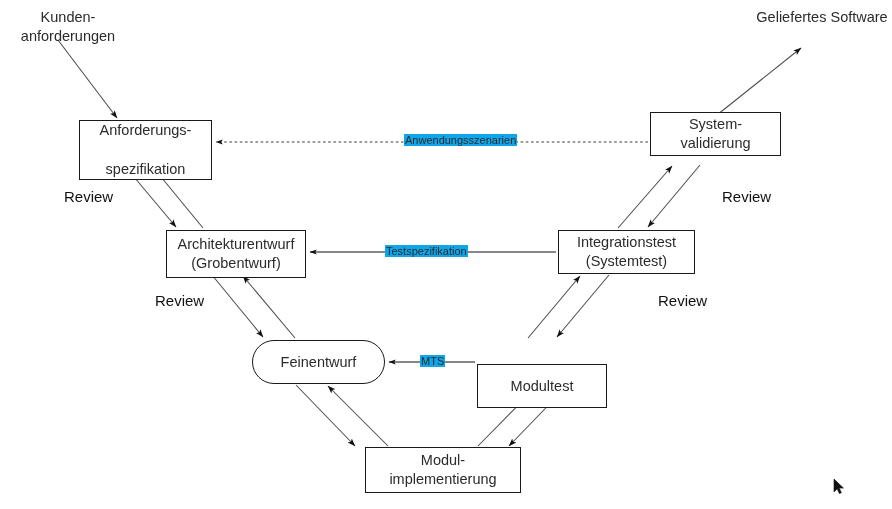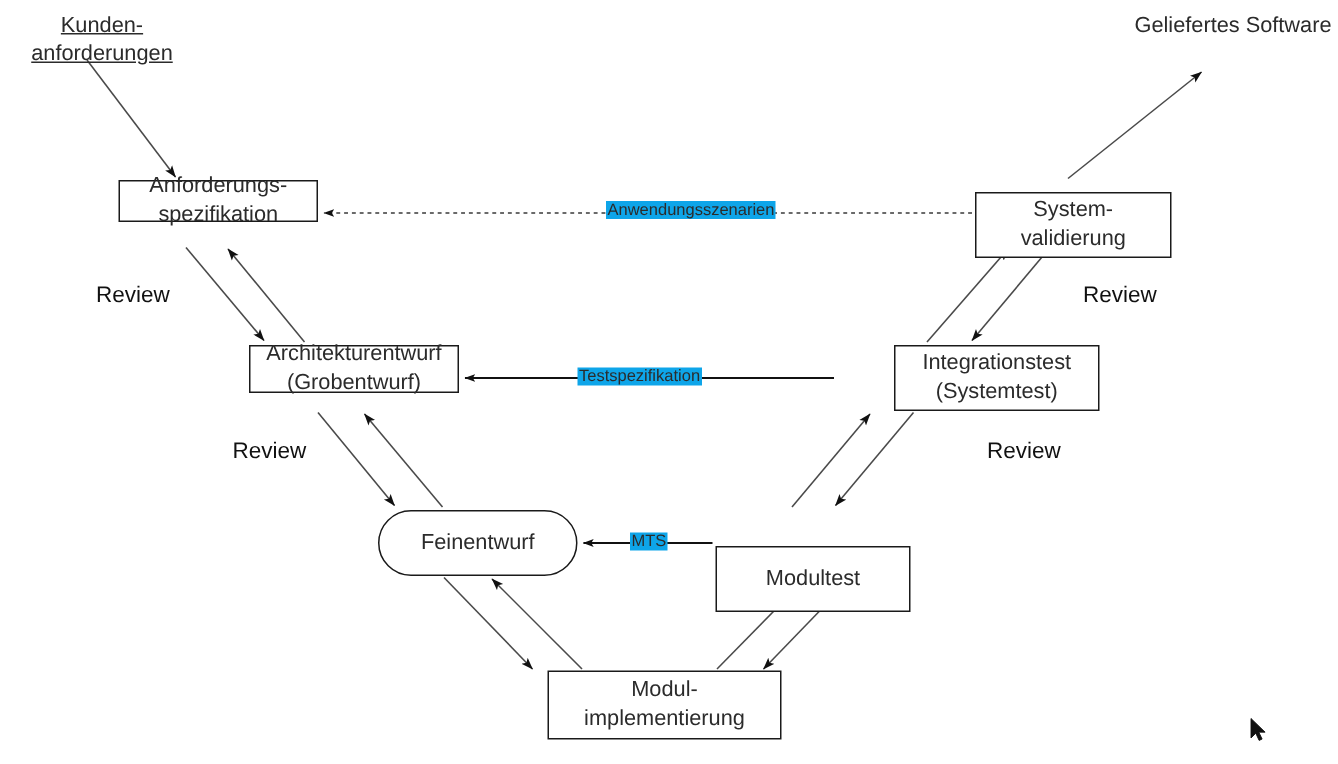--- a/index.html
+++ b/index.html
@@ -114,45 +114,45 @@
       <line x1="568" y1="385" x2="509" y2="446" marker-end="url(#arrowhead)"></line>
 
       <line x1="648" y1="142" x2="216" y2="142" stroke="#3a3a3a" stroke-width="1" stroke-dasharray="2.6 2.6" marker-end="url(#arrowhead-sm)"></line>
 
       <line x1="556" y1="252" x2="310" y2="252" stroke="#111111" stroke-width="1.2" marker-end="url(#arrowhead-sm)"></line>
 
       <line x1="475" y1="362" x2="389" y2="362" stroke="#111111" stroke-width="1.2" marker-end="url(#arrowhead-sm)"></line>
     </g>
   </svg>
 
-  <div class="free-label" style="left:14px; top:8px; width:108px;text-decoration:underline;">
+  <div class="free-label" style="left:14px; top:8px; width:108px;">
     <span class="ln">Kunden-</span>
     <span class="ln">anforderungen</span>
   </div>
 
   <div class="free-label" style="left:752px; top:8px; width:140px;">
     <span class="ln">Geliefertes Software</span>
   </div>
 
-  <div class="node-box" style="left:79px; top:120px; width:133px; height:28px;">
+  <div class="node-box" style="left:79px; top:120px; width:133px; height:60px;justify-content:space-between;">
     <span class="ln">Anforderungs-</span>
     <span class="ln">spezifikation</span>
   </div>
 
-  <div class="node-box" style="left:650px; top:128px; width:131px; height:44px;">
+  <div class="node-box" style="left:650px; top:112px; width:131px; height:44px;">
     <span class="ln">System-</span>
     <span class="ln">validierung</span>
   </div>
 
-  <div class="node-box" style="left:166px; top:230px; width:140px; height:32px;">
+  <div class="node-box" style="left:166px; top:230px; width:140px; height:48px;">
     <span class="ln">Architekturentwurf</span>
     <span class="ln">(Grobentwurf)</span>
   </div>
 
-  <div class="node-box" style="left:558px; top:230px; width:137px; height:44px;margin-left:38px;">
+  <div class="node-box" style="left:558px; top:230px; width:137px; height:44px;">
     <span class="ln">Integrationstest</span>
     <span class="ln">(Systemtest)</span>
   </div>
 
   <div class="node-box" style="left:252px; top:340px; width:133px; height:44px;border-radius:22px;">
     <span class="ln">Feinentwurf</span>
   </div>
 
   <div class="node-box" style="left:477px; top:340px; width:130px; height:44px;margin-top:24px;">
     <span class="ln">Modultest</span>

